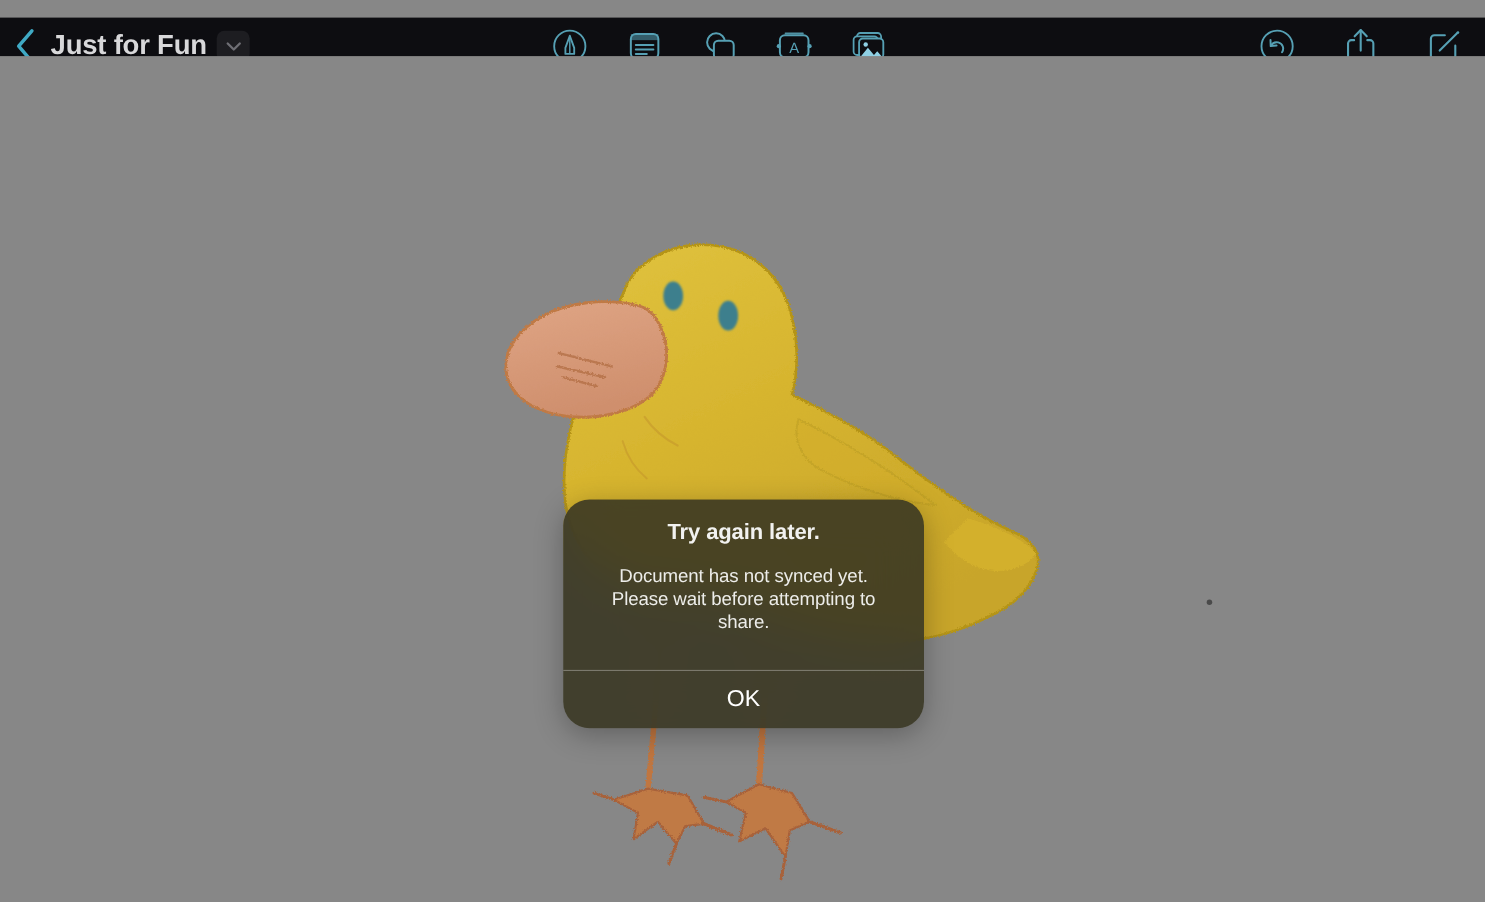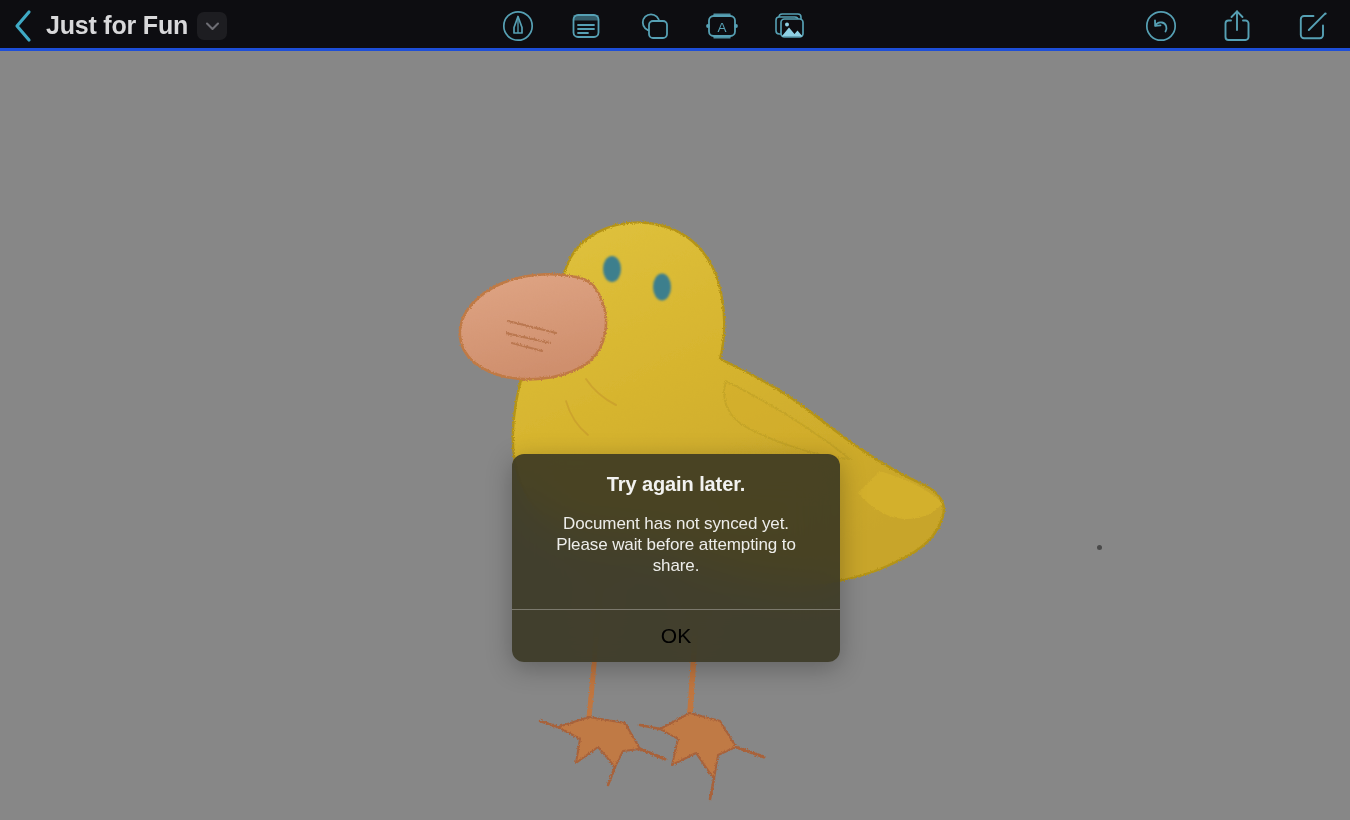--- a/index.html
+++ b/index.html
@@ -16,25 +16,25 @@
     position: relative;
     width: 1350px;
     height: 820px;
     overflow: hidden;
     background: #878787;
   }
 
   
   #toolbar {
     position: absolute;
-    left: 0; top: 0;
+    left: 0; top: 16px;
     width: 1350px;
     height: 51px;
     background: #0d0d11;
-    border-bottom: 3px solid #1d4ed8;
+    border-bottom: 5px solid #1d4ed8;
     box-sizing: border-box;
   }
 
   .tb-left {
     position: absolute;
     left: 0; top: 0;
     height: 51px;
     display: flex;
     align-items: center;
   }
@@ -125,21 +125,21 @@
     border-radius: 50%;
     background: #4a4a4a;
   }
 
   
   #alert {
     position: absolute;
     left: 512px;
     top: 403px;
     width: 328px;
-    border-radius: 12px;
+    border-radius: 24px;
     overflow: hidden;
     background: rgba(58, 55, 36, 0.90);
     backdrop-filter: blur(22px) saturate(1.1);
     -webkit-backdrop-filter: blur(22px) saturate(1.1);
     box-shadow: 0 6px 26px rgba(0,0,0,0.28);
     z-index: 30;
   }
   .alert-body {
     padding: 18px 20px 17px 20px;
     text-align: center;
@@ -169,21 +169,21 @@
   .alert-action {
     height: 52px;
     display: flex;
     align-items: center;
     justify-content: center;
     cursor: pointer;
     user-select: none;
   }
   .alert-action-label {
     font-size: 21px;
-    color: #000000;
+    color: #ffffff;
     letter-spacing: 0.1px;
   }
 </style>
 </head>
 <body>
 
 <div id="app">
 
   <div id="toolbar">
 

